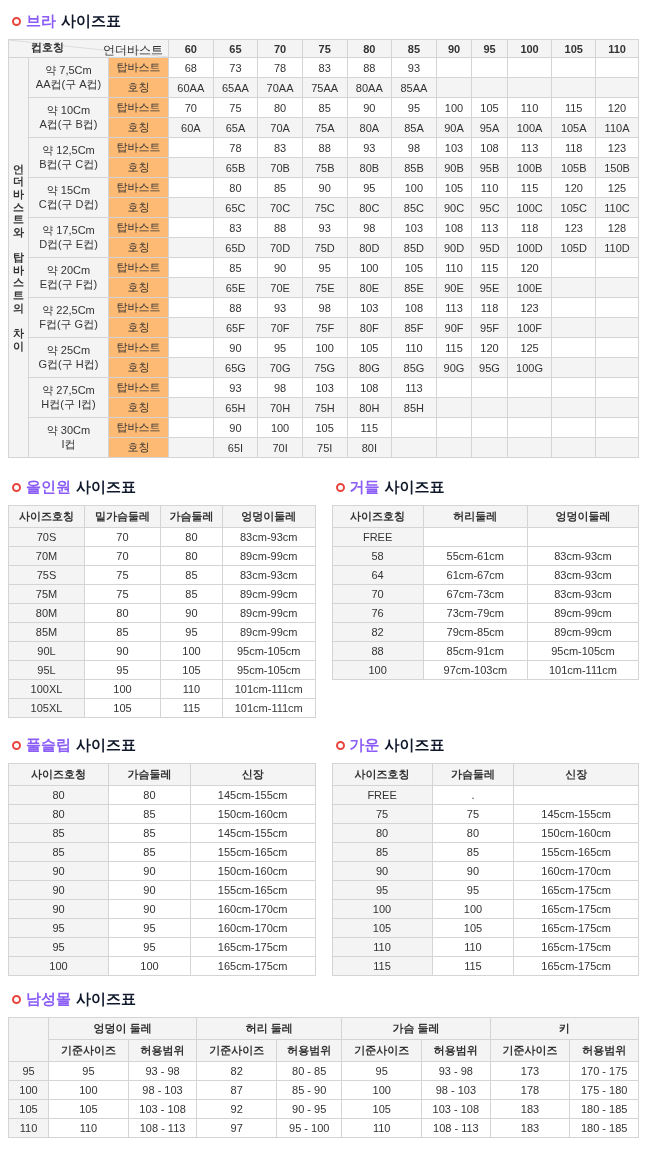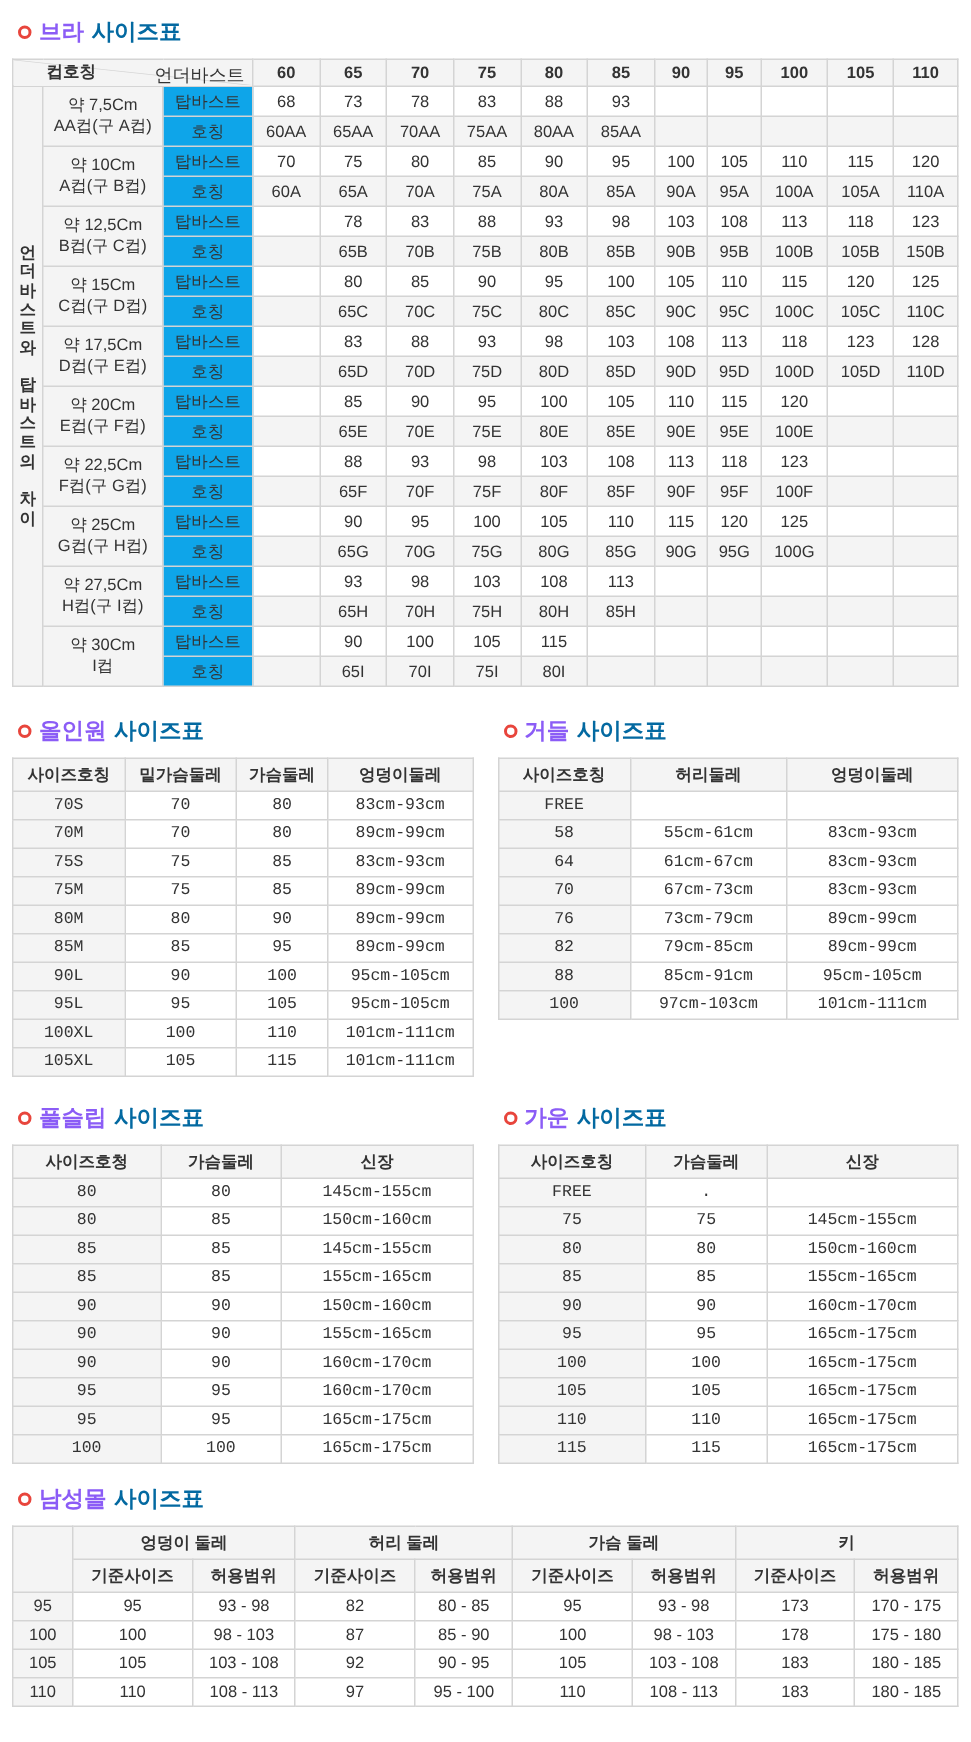--- a/index.html
+++ b/index.html
@@ -26,21 +26,21 @@
     border-radius: 50%;
     border: 2px solid #e8453c;
     display: inline-block;
   }
   .sec-head .accent {
     color: #8b5cf6;
     font-weight: bold;
     font-size: 15px;
   }
   .sec-head .rest {
-    color: #0369a1;
+    color: #0f172a;
     font-weight: bold;
     font-size: 15px;
   }
 
   
   table.grid {
     border-collapse: collapse;
     width: 100%;
     background: #fff;
   }
@@ -102,31 +102,30 @@
   }
   .vert-label span { display: block; }
   .cupname {
     background: #f4f4f4;
     font-weight: normal;
     width: 80px;
     font-size: 11px;
     line-height: 1.25;
   }
   .rowlbl {
-    background: #0ea5e9;
+    background: #fdba74;
     width: 60px;
     font-size: 11px;
   }
 
   
   .two-col {
     display: flex;
     gap: 16px;
     margin-bottom: 14px;
-    font-family: Liberation Mono, monospace;
   }
   .col { flex: 1; min-width: 0; }
 
   .mens-wrap { margin-top: 6px; }
   table.mens td, table.mens th { height: 19px; }
 </style>
 </head>
 <body>
 
 <div class="page">

